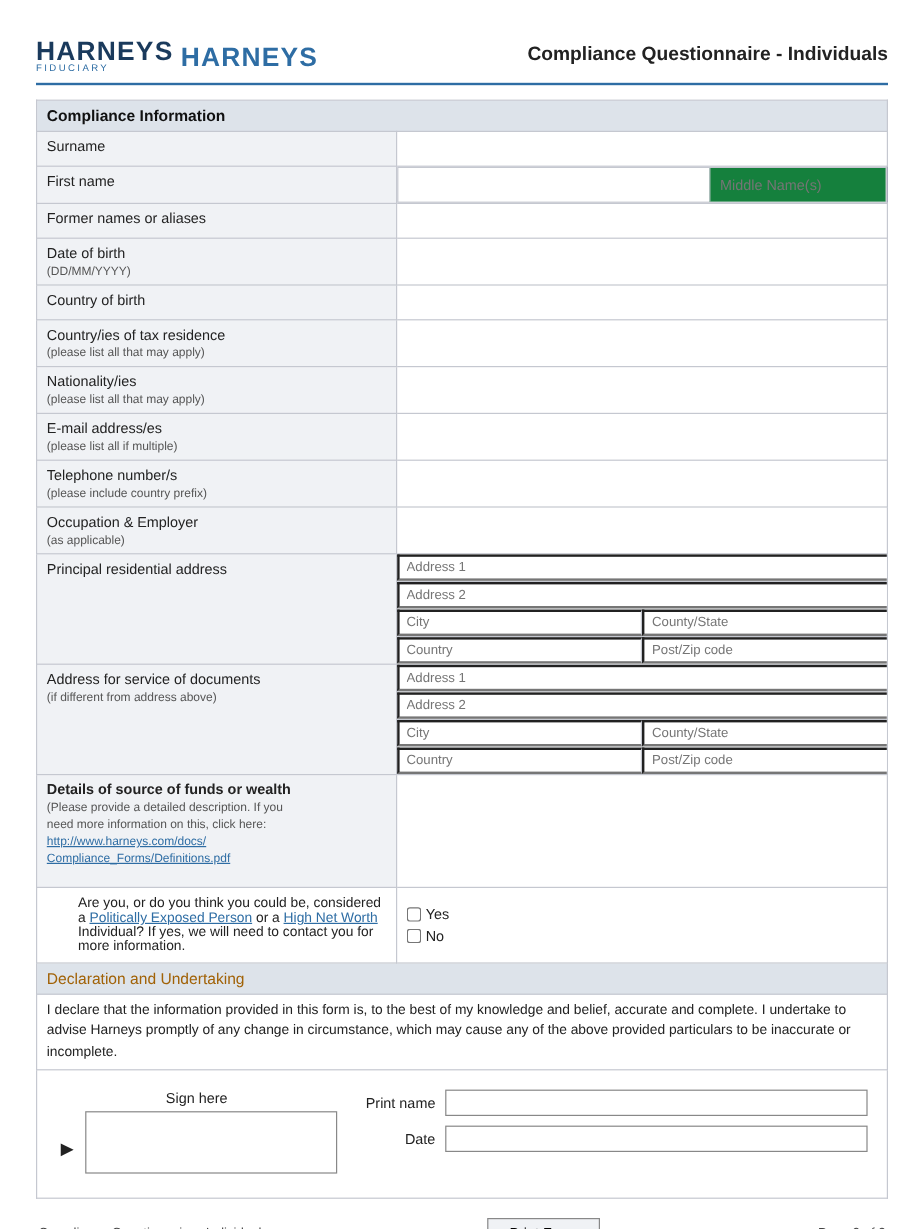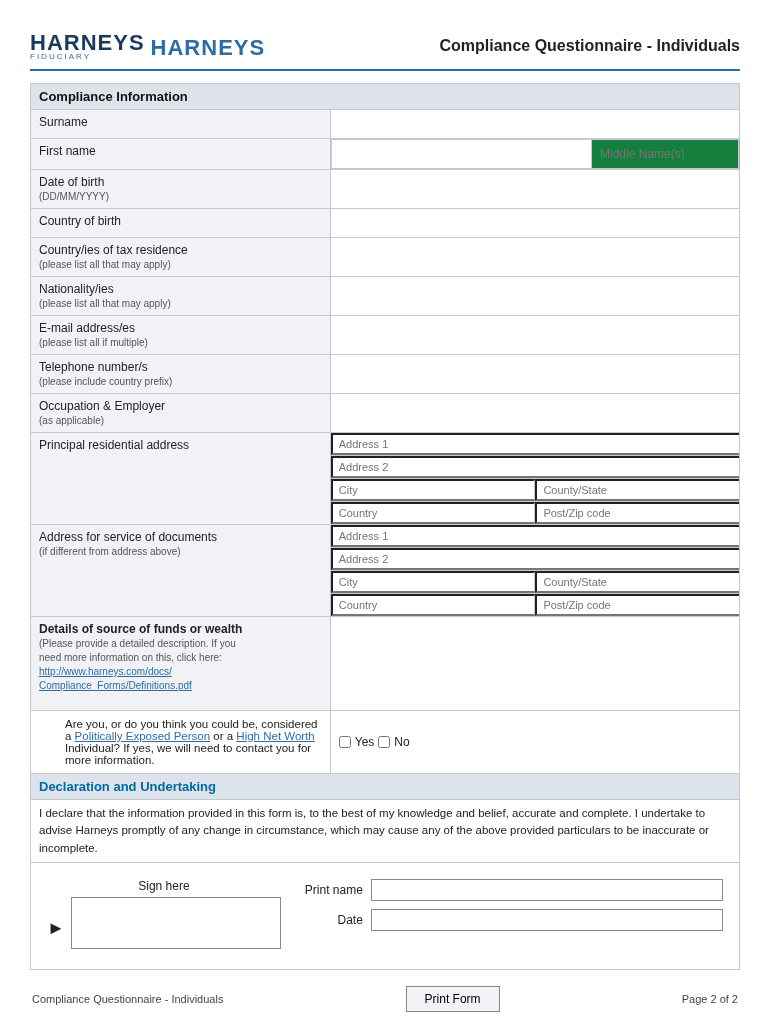--- a/index.html
+++ b/index.html
@@ -122,42 +122,42 @@
       font-size: 11.5px;
       vertical-align: middle;
       padding: 7px 8px;
     }
     .pep-link {
       color: #2e6da4;
       text-decoration: underline;
     }
     .checkbox-area {
       display: flex;
-      flex-direction: row;
+      flex-direction: column;
       align-items: flex-start;
       gap: 4px;
       min-width: 60px;
     }
     .checkbox-label {
       display: flex;
       align-items: center;
       gap: 4px;
       font-size: 12px;
     }
     .checkbox-label input[type=checkbox] {
       width: 12px;
       height: 12px;
     }
     
     .declaration-header {
       background: #dde3ea;
-      font-weight: bold;
+      font-weight: normal;
       font-size: 13px;
       padding: 6px 8px;
-      color: #0369a1;
+      color: #a16207;
     }
     .declaration-text {
       font-size: 11.5px;
       padding: 8px;
       line-height: 1.5;
       background: #fff;
     }
     
     .sign-section {
       display: flex;
@@ -278,20 +278,26 @@
     <tr>
       <td class="label-cell">First name</td>
       <td class="input-cell" style="display:flex; align-items:center; padding:0;">
         <input class="input-field" type="text" style="flex: 1 1 0%; padding: 5px 8px;">
         <span style="border-left:1px solid #c5c8d0; padding:5px 8px; background:#15803d; white-space:nowrap;">
           <input class="input-field" type="text" placeholder="Middle Name(s)" style="width: 130px;">
         </span>
       </td>
     </tr>
 
+    <tr>
+      <td class="label-cell">Former names or aliases</td>
+      <td class="input-cell">
+        <input class="input-field" type="text" style="">
+      </td>
+    </tr>
 
     <tr>
       <td class="label-cell">
         Date of birth<br><span class="label-sub">(DD/MM/YYYY)</span>
       </td>
       <td class="input-cell">
         <input class="input-field" type="text" style="">
       </td>
     </tr>
 

